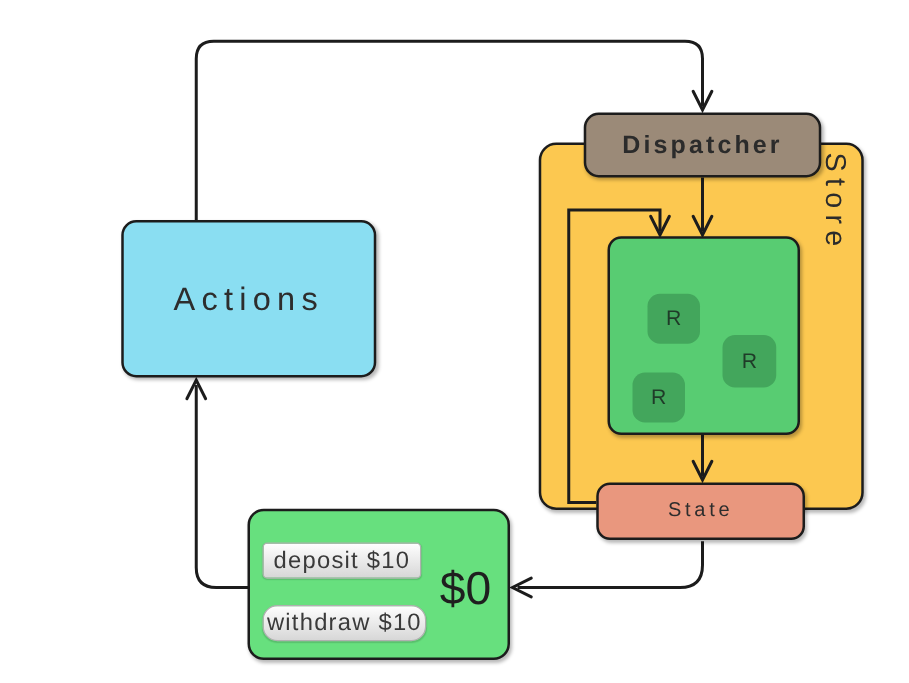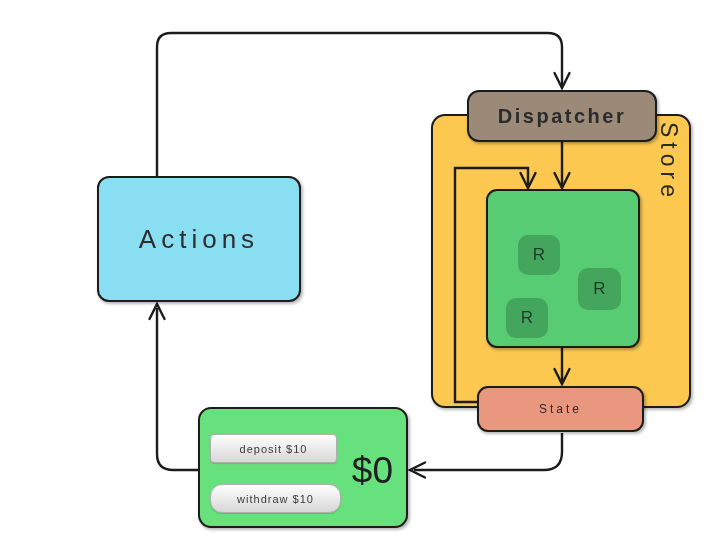--- a/index.html
+++ b/index.html
@@ -48,31 +48,31 @@
   .reducer-title{position:absolute;top:7px;left:0;right:0;text-align:center;font-size:19px;letter-spacing:2px;}
   .runit{
     position:absolute;border-radius:10px;background:var(--reducer-unit-bg);
     display:flex;align-items:center;justify-content:center;font-size:17px;color:#1f3b28;
   }
   .runit.r1{left:30px;top:44px;width:42px;height:40px;}
   .runit.r2{left:90px;top:77px;width:43px;height:42px;}
   .runit.r3{left:18px;top:107px;width:42px;height:40px;}
   .state{
     left:477px;top:386px;width:167px;height:46px;border-radius:11px;
-    background:var(--state-bg);z-index:3;font-size:12px;letter-spacing:3px;
+    background:var(--state-bg);z-index:3;font-size:16px;letter-spacing:3px;
   }
   .view{
     left:198px;top:407px;width:210px;height:121px;border-radius:13px;
     background:var(--view-bg);z-index:3;justify-content:flex-start;
   }
   .vbtn{
     position:absolute;left:10px;height:27px;border:1px solid #b0b0b0;border-radius:4px;
     background:linear-gradient(#fefefe,#d7d7d7);
     display:flex;align-items:center;justify-content:center;
-    font-size:11px;letter-spacing:1px;color:#3a3a3a;cursor:pointer;
+    font-size:19px;letter-spacing:1px;color:#3a3a3a;cursor:pointer;
     box-shadow:0 1px 1px rgba(0,0,0,.15);
   }
   .vbtn.deposit{top:25px;width:125px;}
   .vbtn.withdraw{top:75px;width:129px;border-radius:12px;}
   .balance{
     position:absolute;right:13px;top:41px;font-size:37px;color:#1f1f1f;
     font-family:"Liberation Sans", sans-serif;font-weight:400;
   }
 </style>
 </head>

